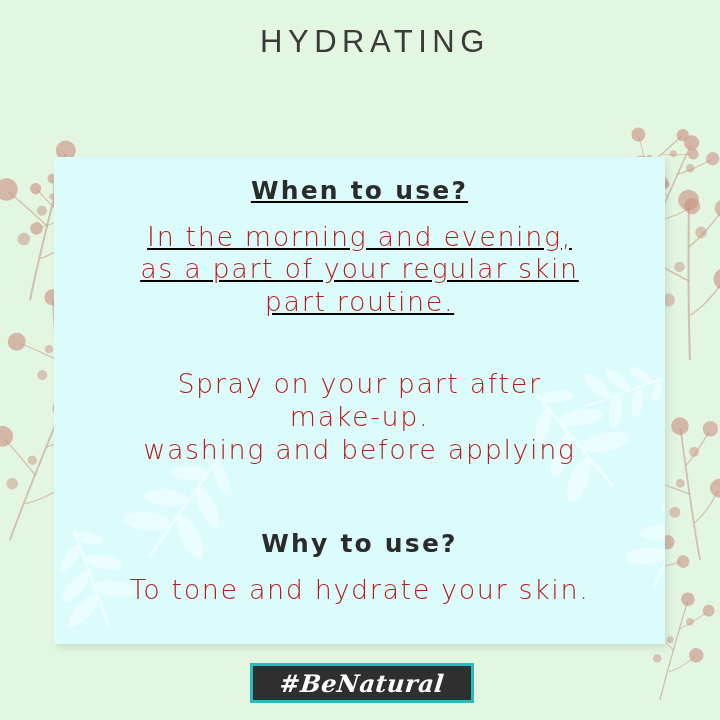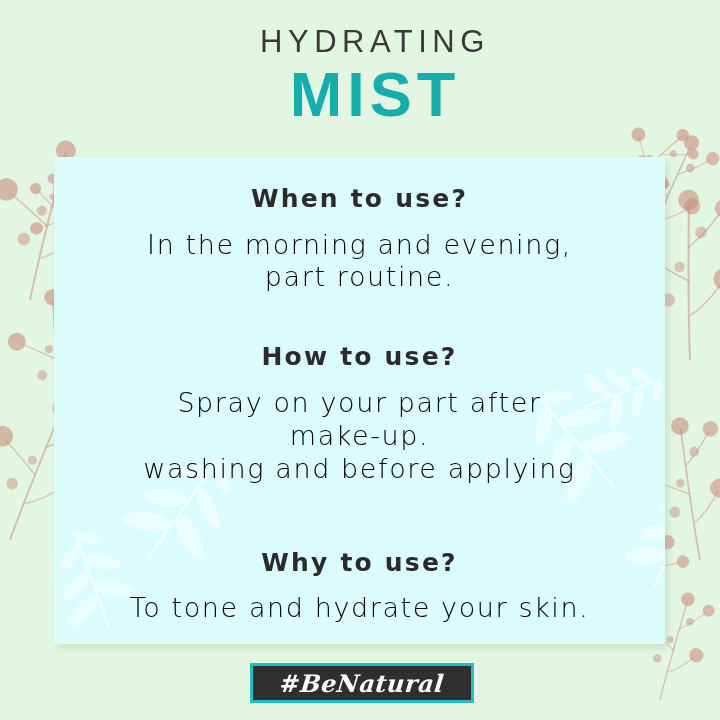--- a/index.html
+++ b/index.html
@@ -57,39 +57,39 @@
   .card-leaves { position:absolute; inset:0; pointer-events:none; }
   .card-inner {
     position:relative;
     z-index:2;
     height:100%;
     padding:14px 22px 0;
     text-align:center;
   }
 
   .section { width:100%; }
-  .sec-when { margin-top:14px; }
+  .sec-when { margin-top:6px;text-decoration:underline; }
   .sec-how  { margin-top:49px; }
   .sec-why  { margin-top:63px; }
 
   .sec-heading {
     font-size:25px;
     font-weight:700;
     letter-spacing:2.2px;
     color:#2b2b2b;
     line-height:1.1;
     font-family:"DejaVu Sans", sans-serif;
   }
   .sec-body {
     margin-top:16px;
     font-size:27px;
     font-weight:300;
     letter-spacing:1.6px;
     line-height:1.22;
-    color:#000000;
+    color:#b91c1c;
     font-family:"DejaVu Sans", sans-serif;
   }
   .sec-body span { display:block; }
 
   
   .badge {
     position:absolute;
     left:250px; top:663px;
     width:224px; height:40px;
     background:#2f2f2f;
@@ -142,21 +142,20 @@
     <use href="#sprig" transform="translate(645,250) rotate(16) scale(0.95)"></use>
     <use href="#sprig" transform="translate(700,560) rotate(-16) scale(1.1)"></use>
     <use href="#sprig" transform="translate(612,200) rotate(40) scale(0.78)"></use>
     <use href="#sprig" transform="translate(600,630) rotate(30) scale(0.9)"></use>
     <use href="#sprig" transform="translate(660,700) rotate(8) scale(0.85)"></use>
   </g>
 </svg>
 
 <div class="header">
   <div class="title-top">HYDRATING</div>
-  <div class="title-main">MIST</div>
 </div>
 
 <div class="card">
 
   <svg class="card-leaves" viewBox="0 0 611 487" xmlns="http://www.w3.org/2000/svg" aria-hidden="true">
     <defs>
       <g id="frond">
         <path d="M0,0 L0,-120" stroke="#ffffff" stroke-width="3" opacity="0.55" fill="none"></path>
         <ellipse cx="-22" cy="-28" rx="24" ry="9" fill="#ffffff" opacity="0.45" transform="rotate(-28,-22,-28)"></ellipse>
         <ellipse cx="22" cy="-40" rx="24" ry="9" fill="#ffffff" opacity="0.45" transform="rotate(28,22,-40)"></ellipse>
@@ -172,26 +171,26 @@
     <use href="#frond" transform="translate(600,430) rotate(25) scale(0.9)"></use>
     <use href="#frond" transform="translate(530,250) rotate(70) scale(0.7)"></use>
   </svg>
 
   <div class="card-inner">
 
     <div class="section sec-when">
       <div class="sec-heading">When to use?</div>
       <div class="sec-body">
         <span>In the morning and evening,</span>
+        <span>as a part of your regular skin</span>
         <span>part routine.</span>
       </div>
     </div>
 
     <div class="section sec-how">
-      <div class="sec-heading">How to use?</div>
       <div class="sec-body">
         <span>Spray on your part after</span>
         <span>make-up.</span>
         <span>washing and before applying</span>
       </div>
     </div>
 
     <div class="section sec-why">
       <div class="sec-heading">Why to use?</div>
       <div class="sec-body">

